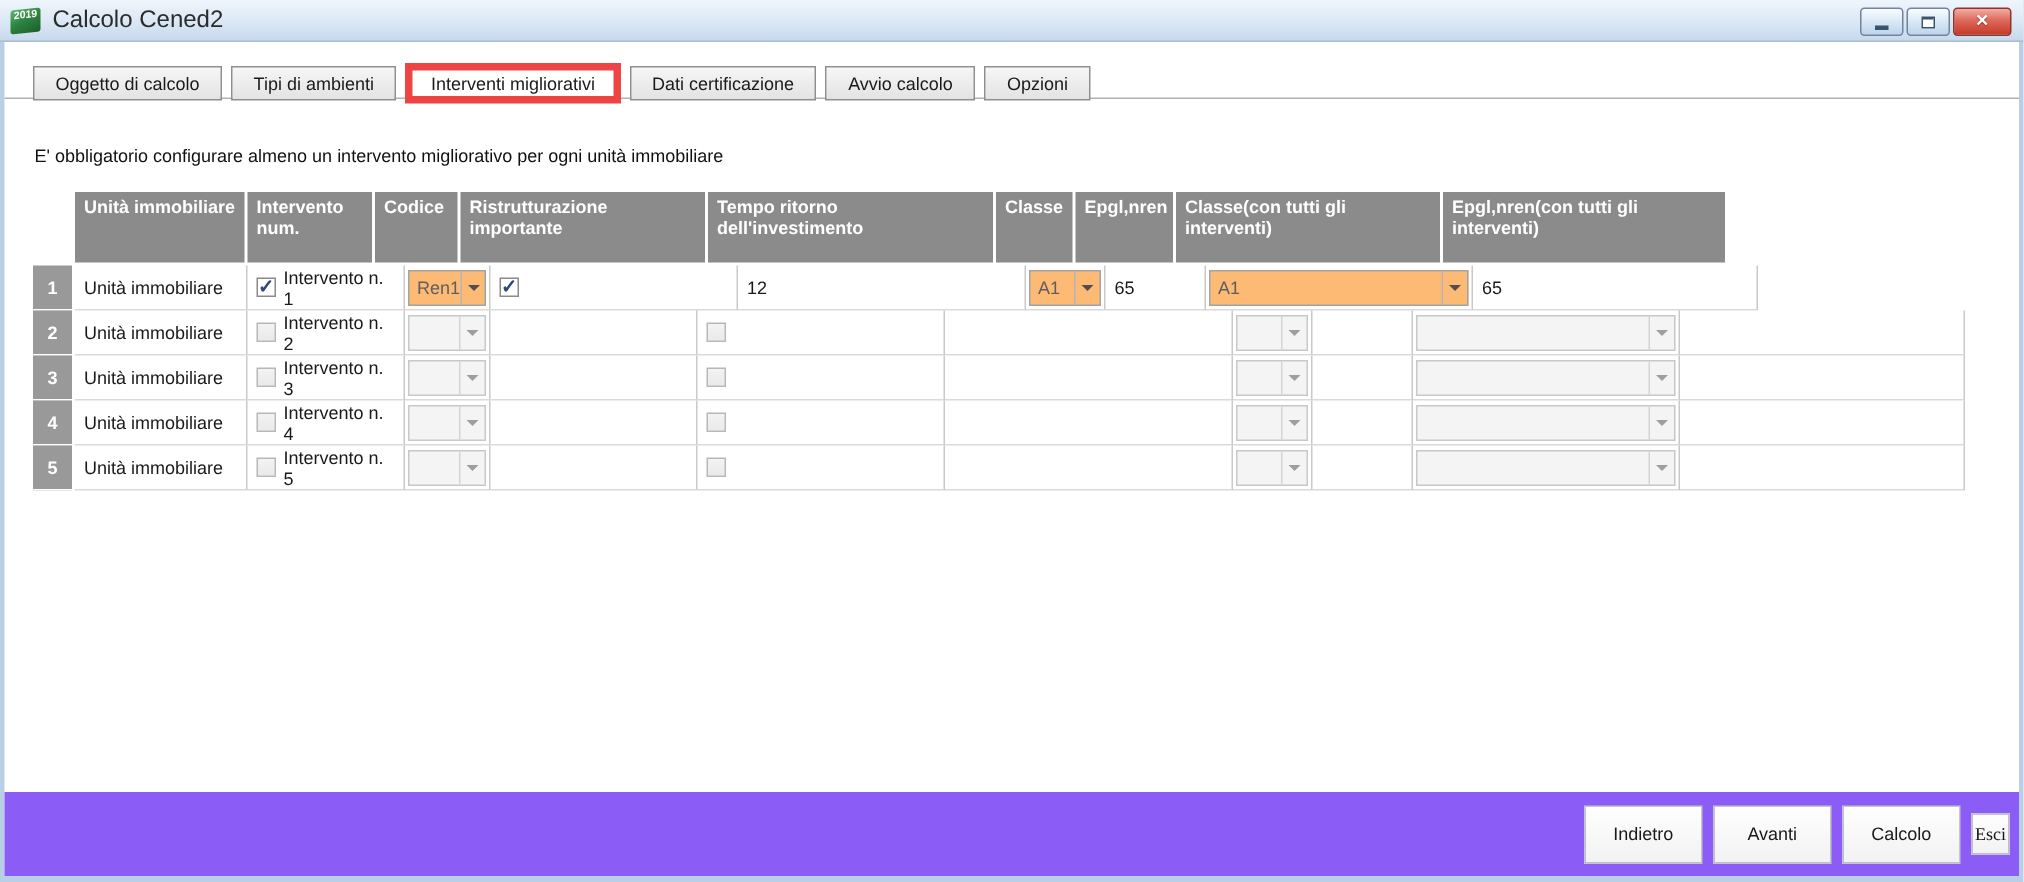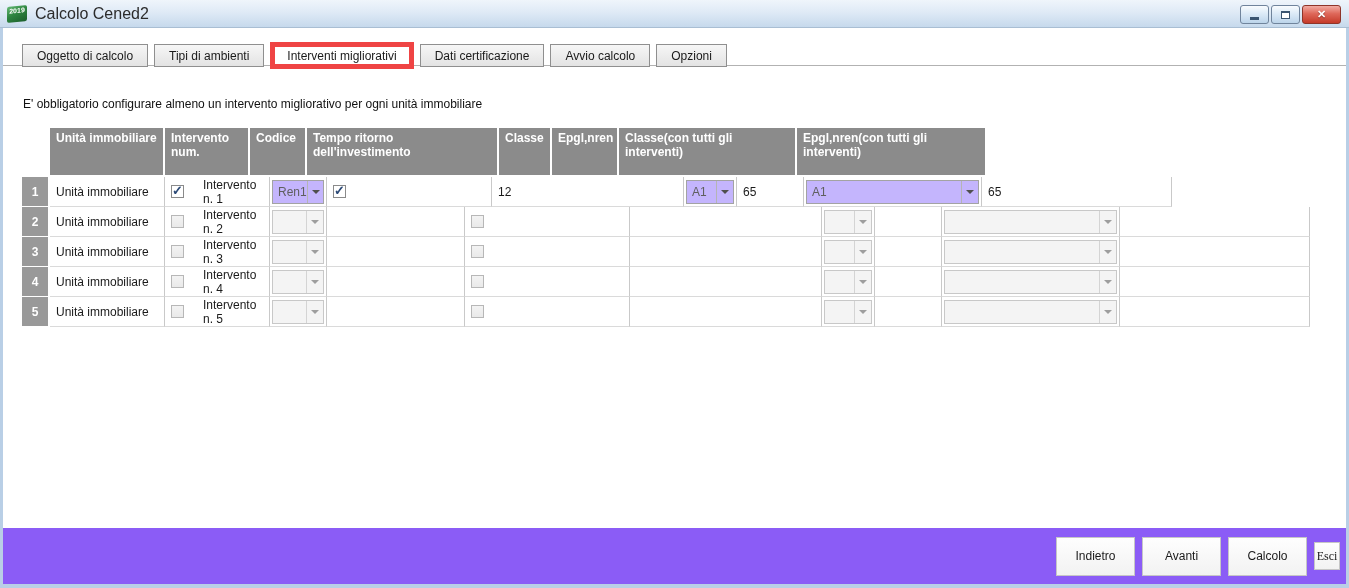--- a/index.html
+++ b/index.html
@@ -58,24 +58,24 @@
     display:flex; align-items:center; padding:0 6px; color:#1a1a1a; overflow:hidden; }
   .trow .tcell:first-of-type { border-left:1px solid #c9c9c9; }
   .d1{width:115px}.d2{width:105px}.d3{width:57px}.d4{width:138px}.d5{width:165px}
   .d6{width:192px}.d7{width:53px}.d8{width:67px}.d9{width:178px}.d10{width:190px}
   .combo-cell { padding:2px; }
 
   .cb { width:13px; height:13px; border:1px solid #8a8a8a; background:#fff;
     position:relative; display:inline-block; flex:none; }
   .cb.checked::after { content:"✓"; position:absolute; left:0; top:-3px;
     font-size:13px; font-weight:bold; color:#2c4a77; }
-  .cb-label { margin-left:19px; }
+  .cb-label { margin-left:5px; }
   .dim .cb { border-color:#b7b7b7; background:linear-gradient(#f3f3f3,#e9e9e9); }
 
-  .combo { height:24px; width:100%; background:#c4b5fd; border:1px solid #a3a3a3;
+  .combo { height:24px; width:100%; background:#fdba74; border:1px solid #a3a3a3;
     display:flex; align-items:center; justify-content:space-between;
     padding-left:5px; color:#5f5f5f; }
   .combo .arrow { width:17px; height:100%; display:flex; align-items:center;
     justify-content:center; border-left:1px solid #b5b5b5; flex:none; }
   .combo .arrow::after { content:""; border-left:4px solid transparent;
     border-right:4px solid transparent; border-top:4px solid #4f4f4f; }
   .dim .combo { border-color:#c8c8c8; color:#9a9a9a; background:#f4f4f4; }
   .dim .combo .arrow { border-left-color:#d4d4d4; }
   .dim .combo .arrow::after { border-top-color:#9e9e9e; }
 
@@ -119,20 +119,21 @@
     </div>
 
     <div class="notice">E' obbligatorio configurare almeno un intervento migliorativo per ogni unità immobiliare</div>
 
     <div class="table">
       <div class="thead">
         <div class="h-spacer"></div>
         <div class="hcell h1">Unità immobiliare</div>
         <div class="hcell h2">Intervento num.</div>
         <div class="hcell h3">Codice</div>
+        <div class="hcell h5">Ristrutturazione importante</div>
         <div class="hcell h6">Tempo ritorno dell'investimento</div>
         <div class="hcell h7">Classe</div>
         <div class="hcell h8">Epgl,nren</div>
         <div class="hcell h9">Classe(con tutti gli interventi)</div>
         <div class="hcell h10">Epgl,nren(con tutti gli interventi)</div>
       </div>
       <div id="tbody">
   <div class="trow">
     <div class="rnum">1</div>
     <div class="tcell d1">Unità immobiliare</div>

